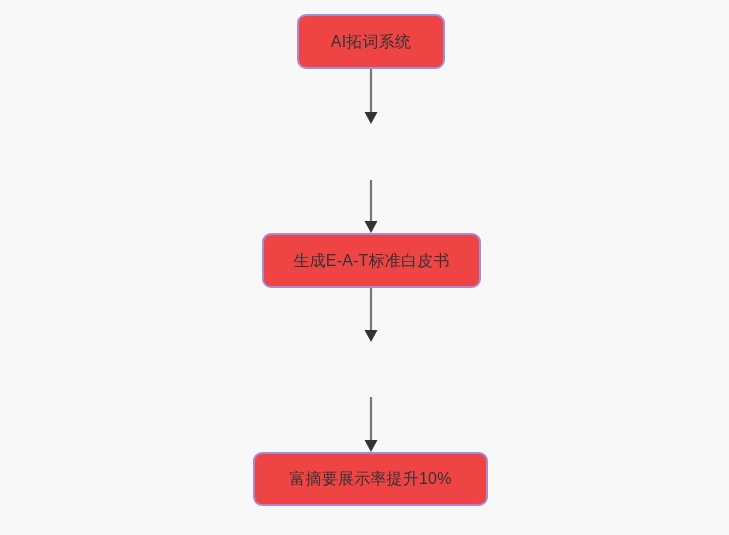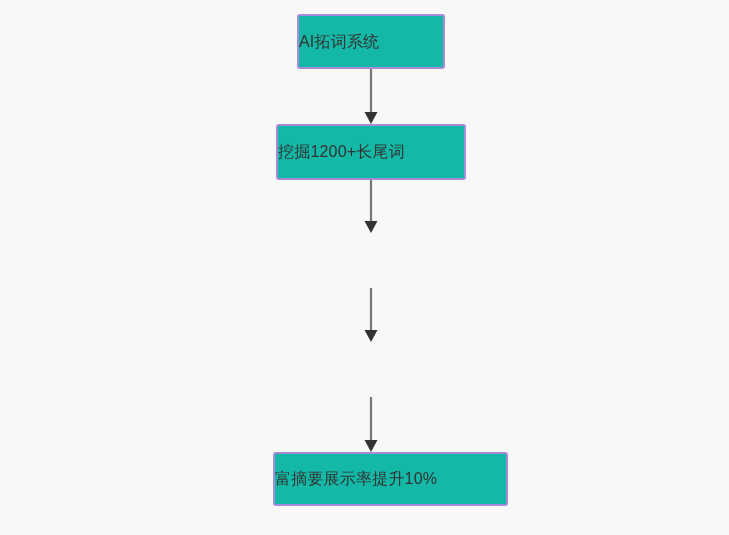--- a/index.html
+++ b/index.html
@@ -14,26 +14,26 @@
     overflow: hidden;
   }
   #flowchart {
     position: relative;
     width: 729px;
     height: 535px;
   }
   .node {
     position: absolute;
     box-sizing: border-box;
-    background: #14b8a6;
+    background: #ef4444;
     border: 2px solid #a78bd8;
-    border-radius: 3px;
+    border-radius: 9px;
     display: flex;
     align-items: center;
-    justify-content: flex-start;
+    justify-content: center;
   }
   .node-label {
     color: #333333;
     font-size: 16px;
     line-height: 1.2;
     font-weight: normal;
     letter-spacing: 0.2px;
     white-space: nowrap;
   }
   .edge {
@@ -54,44 +54,44 @@
     <span class="node-label">AI拓词系统</span>
   </div>
 
   <div class="edge" style="left:358px; top:69px; height:55px;">
     <svg width="26" height="55" viewBox="0 0 26 55">
       <line x1="13" y1="0" x2="13" y2="46" stroke="#777777" stroke-width="2.2"></line>
       <polygon points="13,55 6.5,43 19.5,43" fill="#333333"></polygon>
     </svg>
   </div>
 
-  <div class="node" style="left:276px; top:124px; width:190px; height:56px;">
-    <span class="node-label">挖掘1200+长尾词</span>
-  </div>
 
   <div class="edge" style="left:358px; top:180px; height:53px;">
     <svg width="26" height="53" viewBox="0 0 26 53">
       <line x1="13" y1="0" x2="13" y2="44" stroke="#777777" stroke-width="2.2"></line>
       <polygon points="13,53 6.5,41 19.5,41" fill="#333333"></polygon>
     </svg>
   </div>
 
+  <div class="node" style="left:262px; top:233px; width:219px; height:55px;">
+    <span class="node-label">生成E-A-T标准白皮书</span>
+  </div>
 
   <div class="edge" style="left:358px; top:288px; height:54px;">
     <svg width="26" height="54" viewBox="0 0 26 54">
       <line x1="13" y1="0" x2="13" y2="45" stroke="#777777" stroke-width="2.2"></line>
       <polygon points="13,54 6.5,42 19.5,42" fill="#333333"></polygon>
     </svg>
   </div>
 
 
   <div class="edge" style="left:358px; top:397px; height:55px;">
     <svg width="26" height="55" viewBox="0 0 26 55">
       <line x1="13" y1="0" x2="13" y2="46" stroke="#777777" stroke-width="2.2"></line>
       <polygon points="13,55 6.5,43 19.5,43" fill="#333333"></polygon>
     </svg>
   </div>
 
-  <div class="node" style="left:253px; top:452px; width:235px; height:54px;margin-left:20px;">
+  <div class="node" style="left:253px; top:452px; width:235px; height:54px;">
     <span class="node-label">富摘要展示率提升10%</span>
   </div>
 
 </div>
 
 </body></html>

